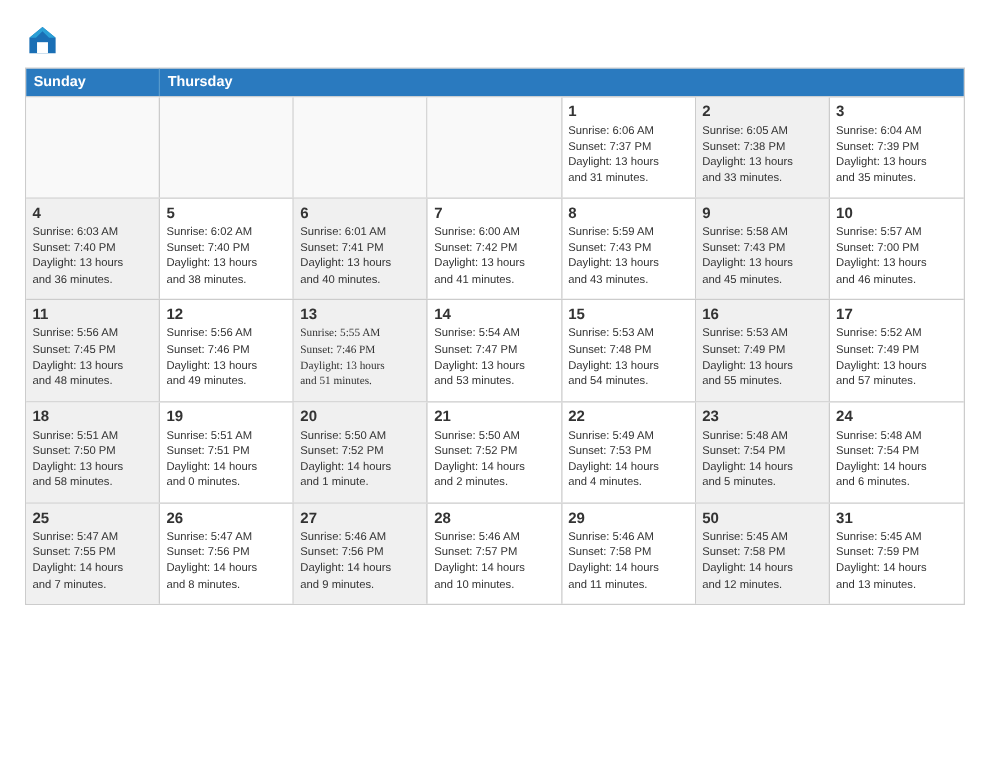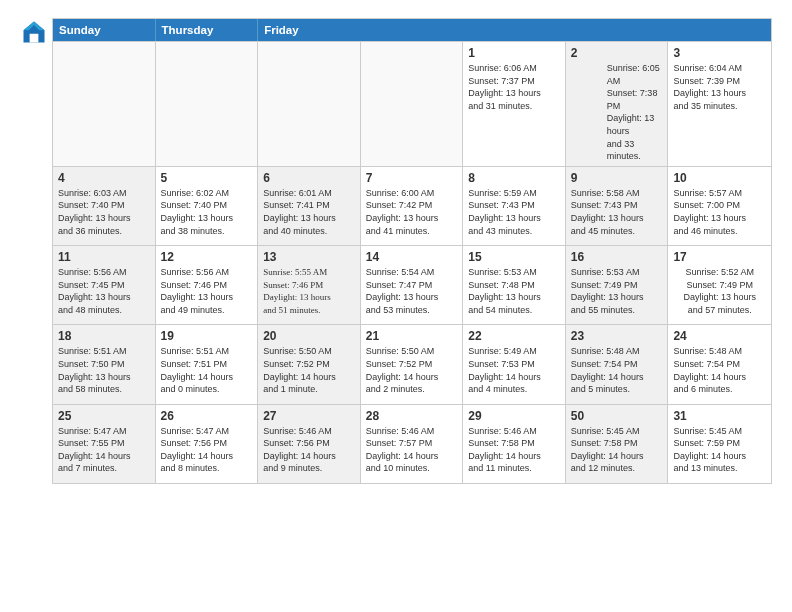--- a/index.html
+++ b/index.html
@@ -8,21 +8,21 @@
       height: 612px;
       font-family: Arial, sans-serif;
       background: #fff;
       overflow: hidden;
     }
     .page {
       width: 792px;
       height: 484px;
       padding: 18px 20px 0 20px;
       display: flex;
-      flex-direction: row;
+      flex-direction: column;
     }
     .header {
       display: flex;
       justify-content: space-between;
       align-items: flex-start;
       margin-bottom: 8px;
     }
     .logo {
       display: flex;
       align-items: center;
@@ -128,38 +128,37 @@
     <div class="title-block">
       <div class="month-title"></div>
       <div class="subtitle"></div>
     </div>
   </div>
 
   <div class="calendar">
     <div class="cal-header">
     <div class="cal-header-cell">Sunday</div>
         <div class="cal-header-cell">Thursday</div>
-        <div class="cal-header-cell">Friday</div>
       </div>
     <div class="cal-body">
     <div class="cal-row">
           <div class="cal-cell empty"></div>
           <div class="cal-cell empty"></div>
           <div class="cal-cell empty"></div>
           <div class="cal-cell empty"></div>
           <div class="cal-cell">
             <div class="day-num">1</div>
             <div class="cell-info" style="white-space: pre-line;">Sunrise: 6:06 AM
 Sunset: 7:37 PM
 Daylight: 13 hours
 and 31 minutes.</div>
           </div>
           <div class="cal-cell shaded">
             <div class="day-num">2</div>
-            <div class="cell-info" style="white-space: pre-line; margin-left: 36px;">Sunrise: 6:05 AM
+            <div class="cell-info" style="white-space: pre-line;">Sunrise: 6:05 AM
 Sunset: 7:38 PM
 Daylight: 13 hours
 and 33 minutes.</div>
           </div>
           <div class="cal-cell">
             <div class="day-num">3</div>
             <div class="cell-info" style="white-space: pre-line;">Sunrise: 6:04 AM
 Sunset: 7:39 PM
 Daylight: 13 hours
 and 35 minutes.</div>
@@ -254,21 +253,21 @@
           </div>
           <div class="cal-cell shaded">
             <div class="day-num">16</div>
             <div class="cell-info" style="white-space: pre-line;">Sunrise: 5:53 AM
 Sunset: 7:49 PM
 Daylight: 13 hours
 and 55 minutes.</div>
           </div>
           <div class="cal-cell">
             <div class="day-num">17</div>
-            <div class="cell-info" style="white-space: pre-line; text-align: center;">Sunrise: 5:52 AM
+            <div class="cell-info" style="white-space: pre-line;">Sunrise: 5:52 AM
 Sunset: 7:49 PM
 Daylight: 13 hours
 and 57 minutes.</div>
           </div>
         </div>
         <div class="cal-row">
           <div class="cal-cell shaded">
             <div class="day-num">18</div>
             <div class="cell-info" style="white-space: pre-line;">Sunrise: 5:51 AM
 Sunset: 7:50 PM

